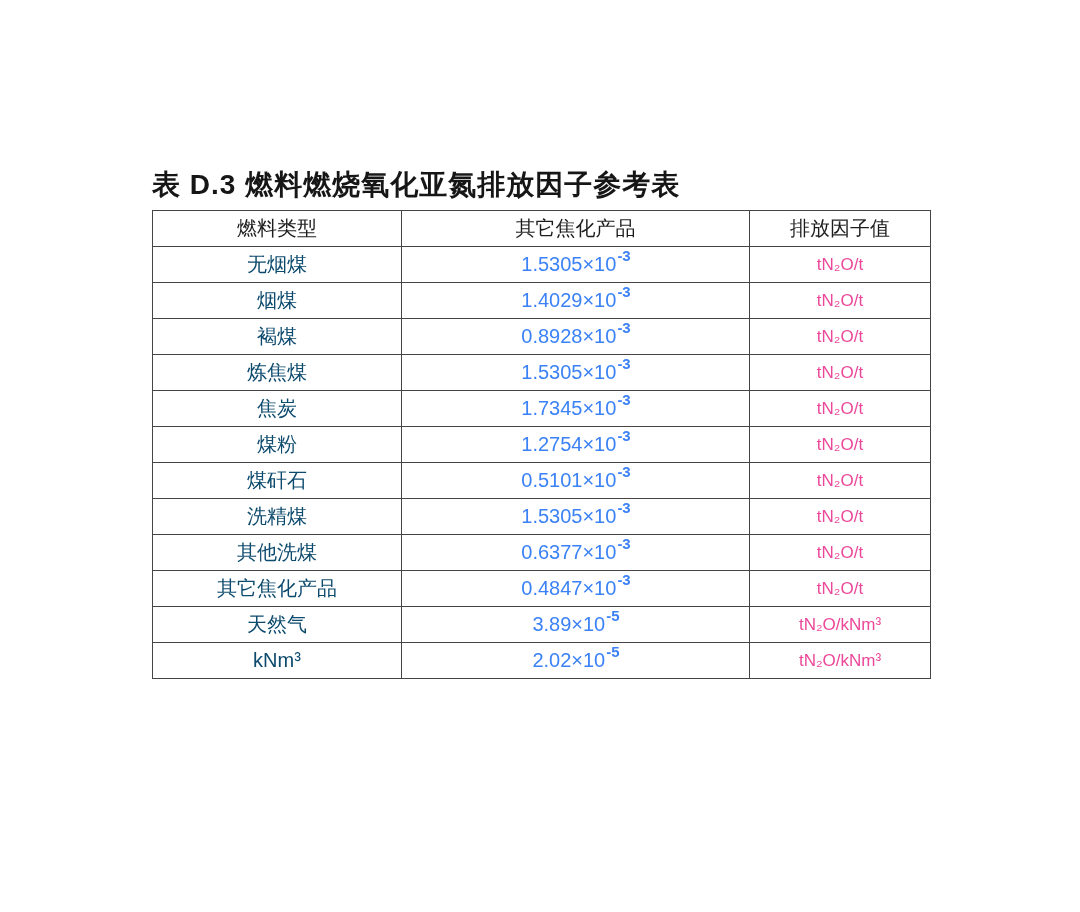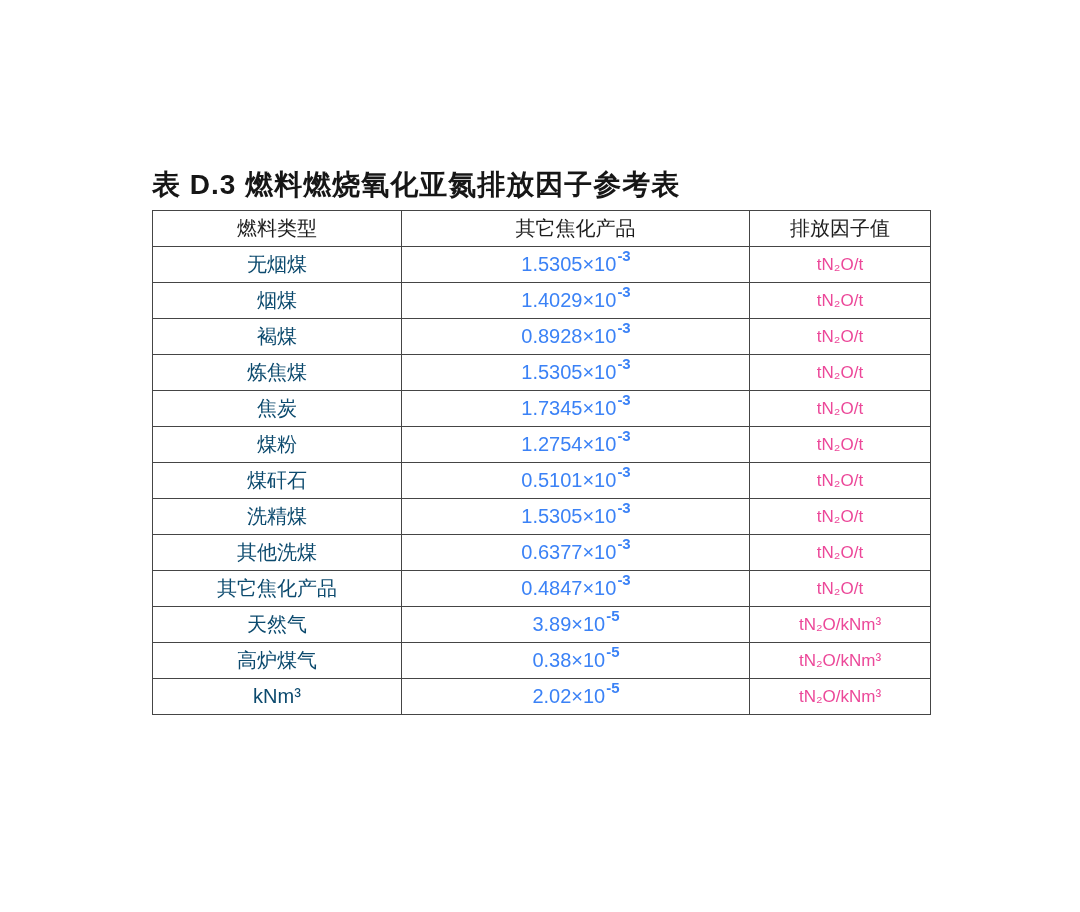--- a/index.html
+++ b/index.html
@@ -145,25 +145,20 @@
           <td class="fuel">其它焦化产品</td>
           <td class="value">0.4847×10<sup>-3</sup></td>
           <td class="unit">tN₂O/t</td>
         </tr>
         <tr>
           <td class="fuel">天然气</td>
           <td class="value">3.89×10<sup>-5</sup></td>
           <td class="unit">tN₂O/kNm³</td>
         </tr>
         <tr>
-          <td class="fuel">高炉煤气</td>
-          <td class="value">0.38×10<sup>-5</sup></td>
-          <td class="unit">tN₂O/kNm³</td>
-        </tr>
-        <tr>
           <td class="fuel">kNm³</td>
           <td class="value">2.02×10<sup>-5</sup></td>
           <td class="unit">tN₂O/kNm³</td>
         </tr>
       </tbody>
   </table>
 
 </div>
 
 </body></html>

